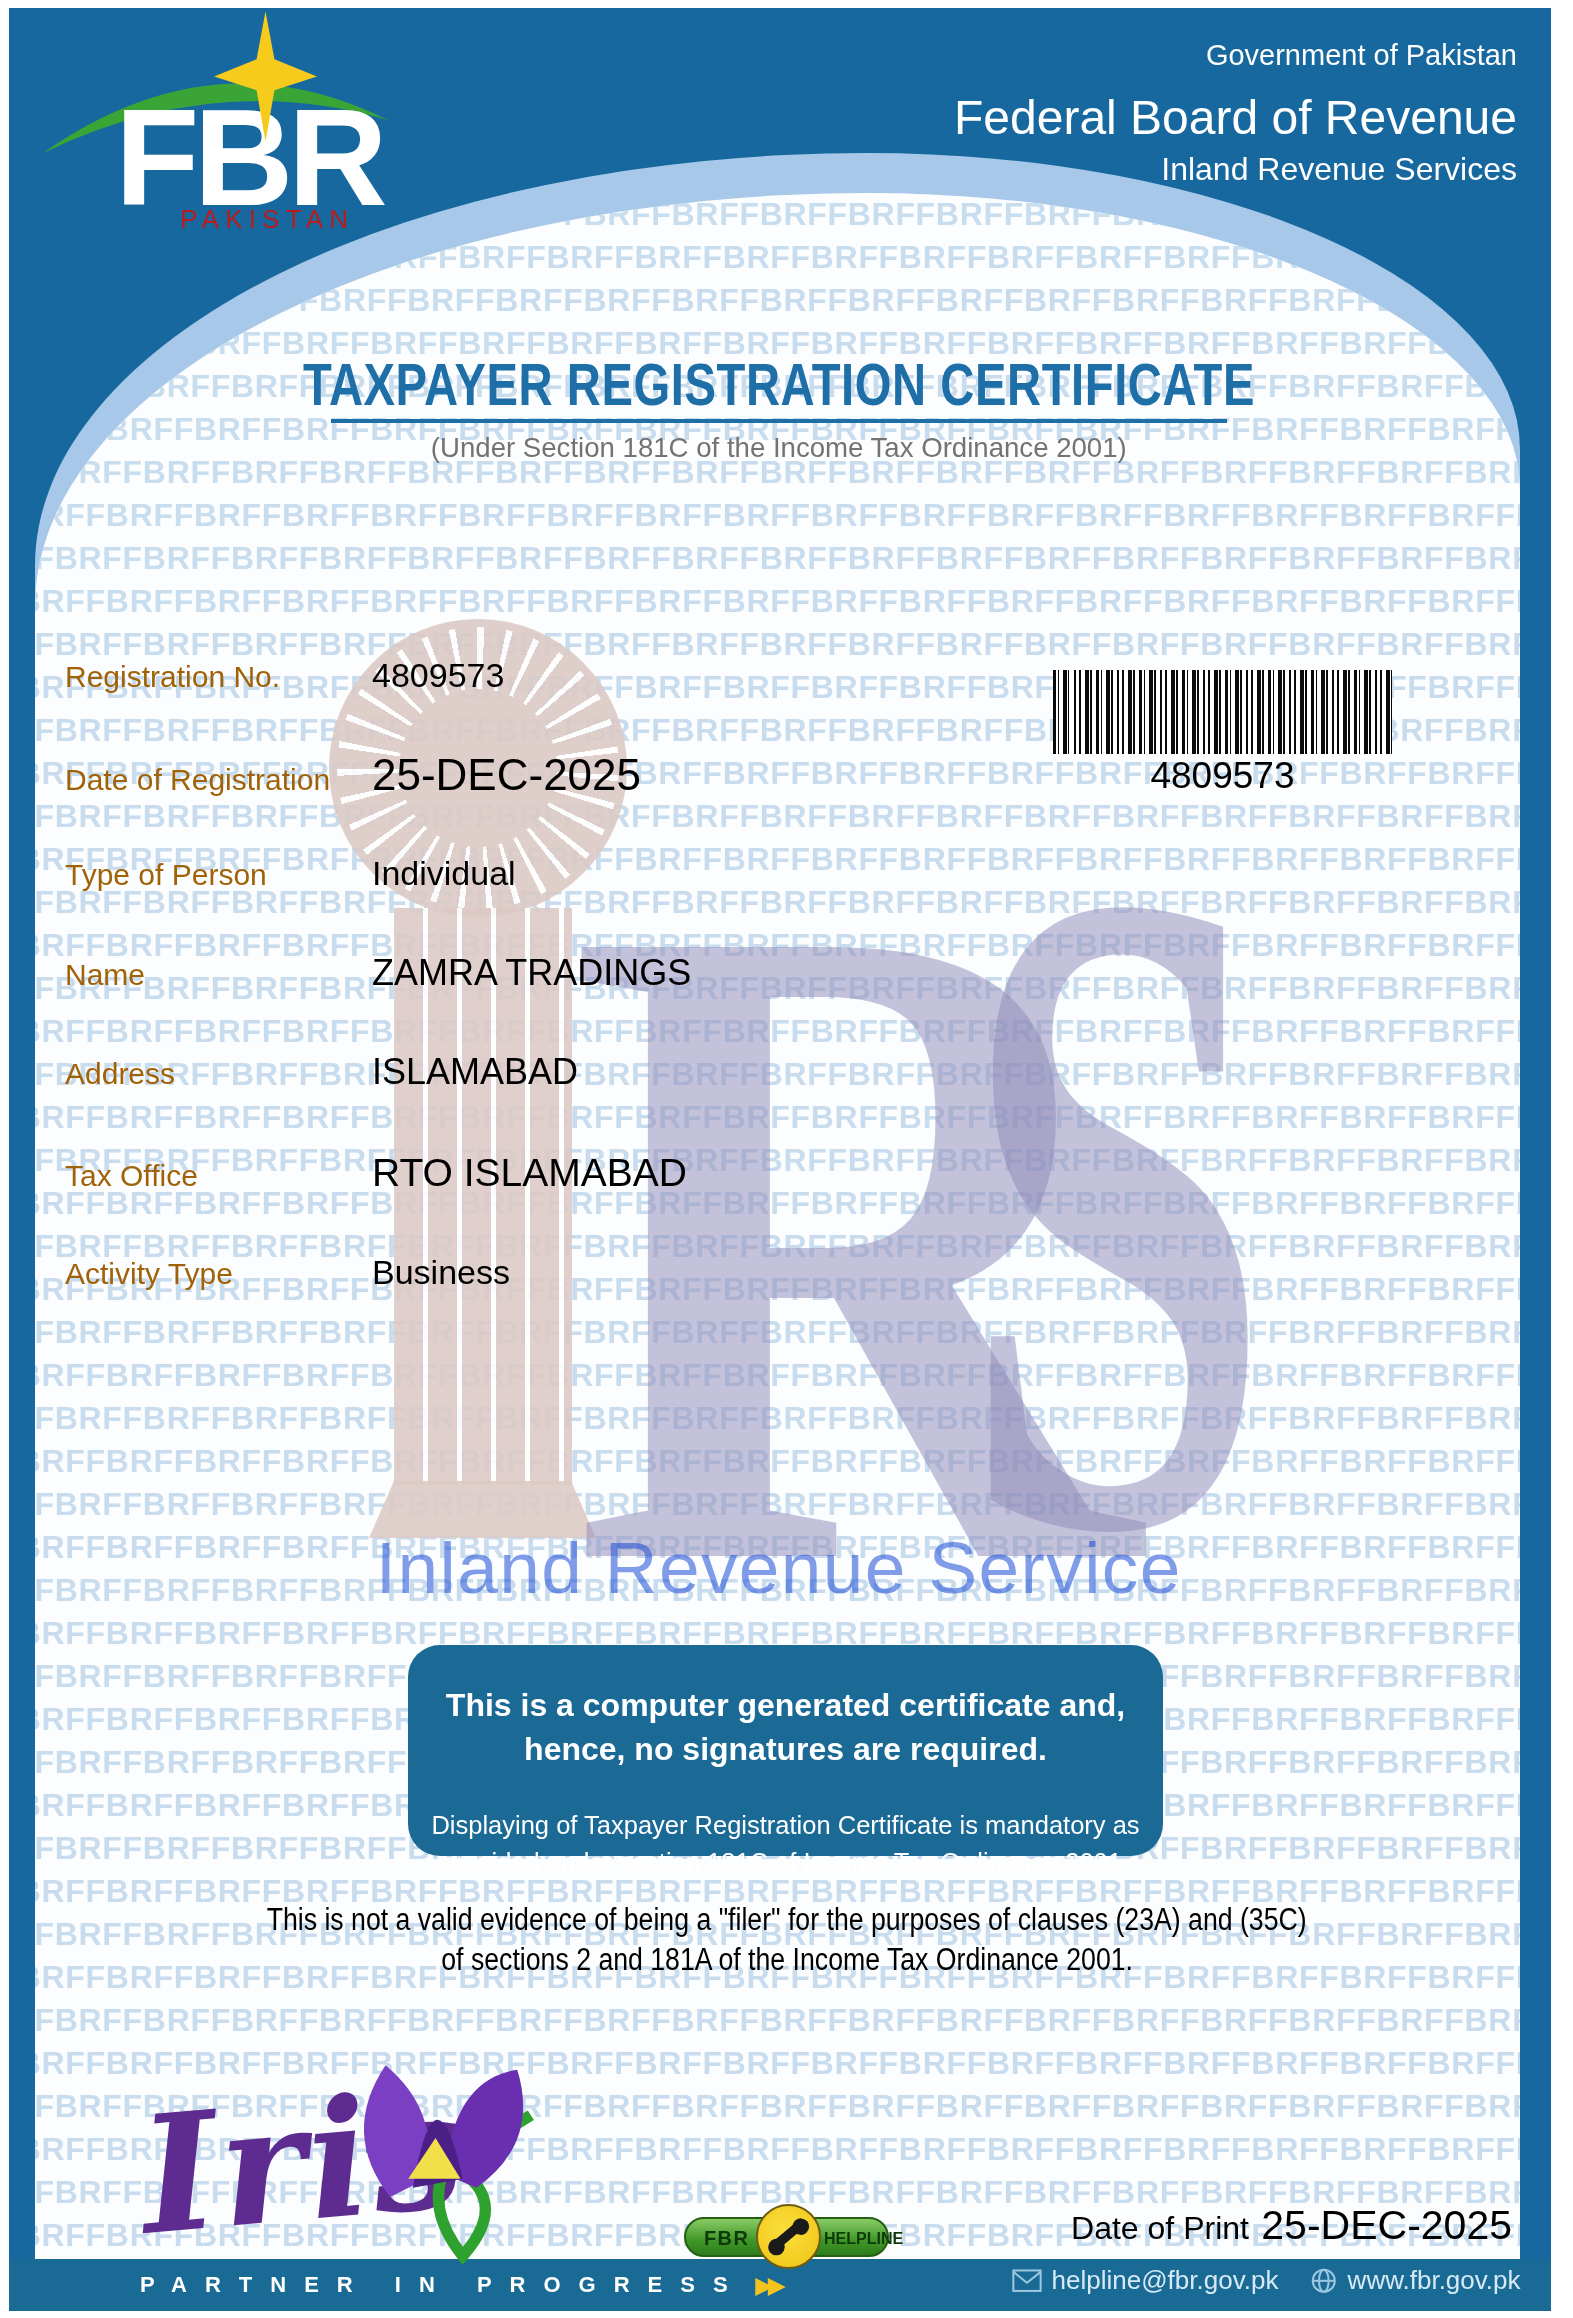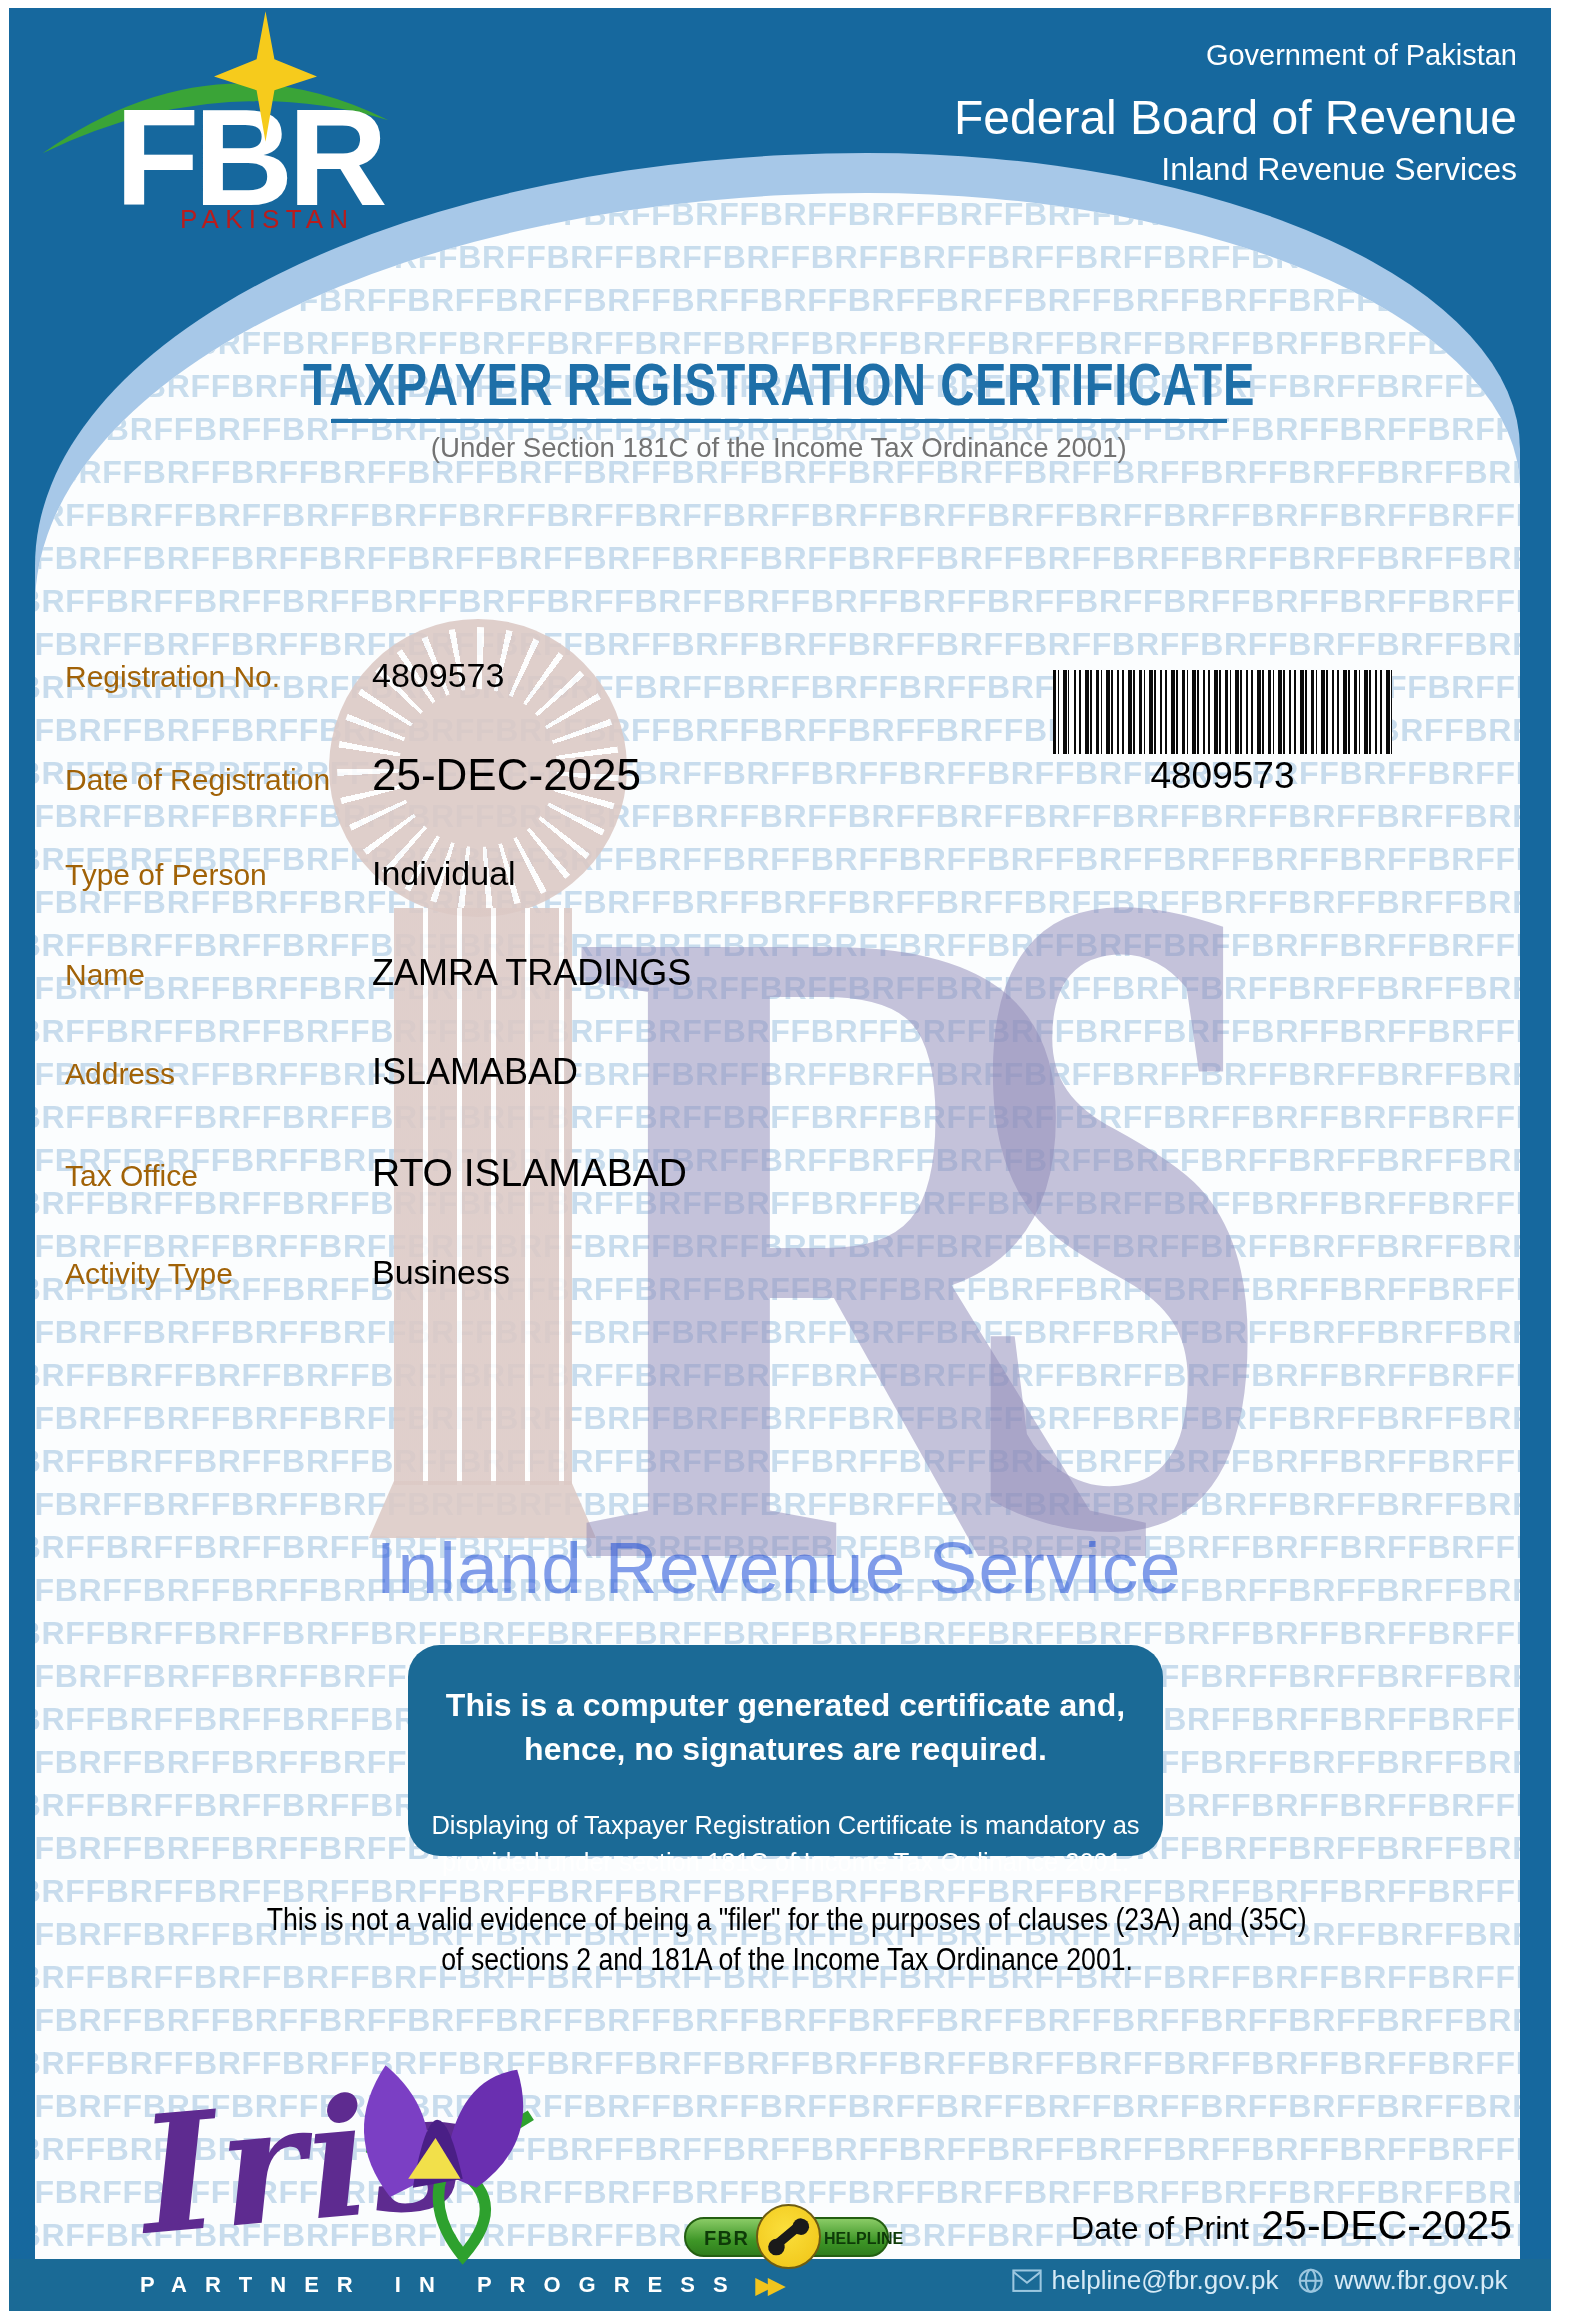--- a/index.html
+++ b/index.html
@@ -13,21 +13,21 @@
         background:#FBFDFE;border-radius:56% 44% 0 0 / 413px 296px;
         box-shadow:0 -40px 0 #A7C8E8;overflow:hidden;}
   .prow{white-space:nowrap;font-weight:bold;font-size:32px;line-height:43px;
         letter-spacing:0.7px;color:#BCD5E9;opacity:.8;}
 
   
   .footer-bar{position:absolute;left:0;bottom:0;width:100%;height:52px;background:#1A6A96;}
   .slogan-wrap{position:absolute;left:131px;top:0;height:52px;display:flex;align-items:center;}
   .slogan{font-size:22px;font-weight:bold;letter-spacing:18px;color:#FFFFFF;}
   .slogan-arrows{font-size:23.4px;color:#F2C41D;letter-spacing:-5.5px;margin-left:9.6px;}
-  .footer-right{position:absolute;left:1003px;top:0;height:44px;display:flex;align-items:center;gap:19px;}
+  .footer-right{position:absolute;left:1003px;top:0;height:44px;display:flex;align-items:center;gap:32px;}
   .f-item{display:flex;align-items:center;gap:9.6px;color:#D6EAF6;font-size:26px;}
 
   
   .hdr{position:absolute;z-index:3;}
   .logo{left:38px;top:6.9px;width:386px;height:227px;}
   .logo-arc{position:absolute;left:0px;top:43px;width:355px;height:110px;}
   .logo-star{position:absolute;left:176px;top:4.1px;width:103px;height:131px;}
   .logo-text{position:absolute;left:77px;top:81px;font-size:138px;line-height:1;
              font-weight:bold;letter-spacing:-5.5px;color:#FFFFFF;}
   .logo-country{position:absolute;left:142px;top:197px;font-size:26px;letter-spacing:6.2px;color:#b91c1c;}

